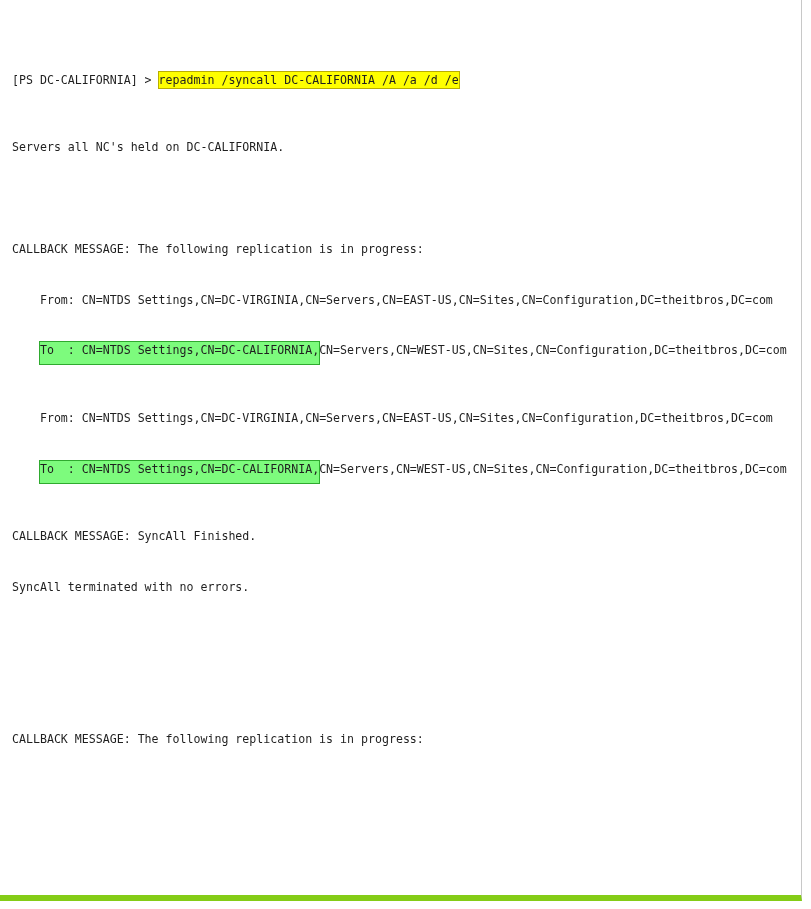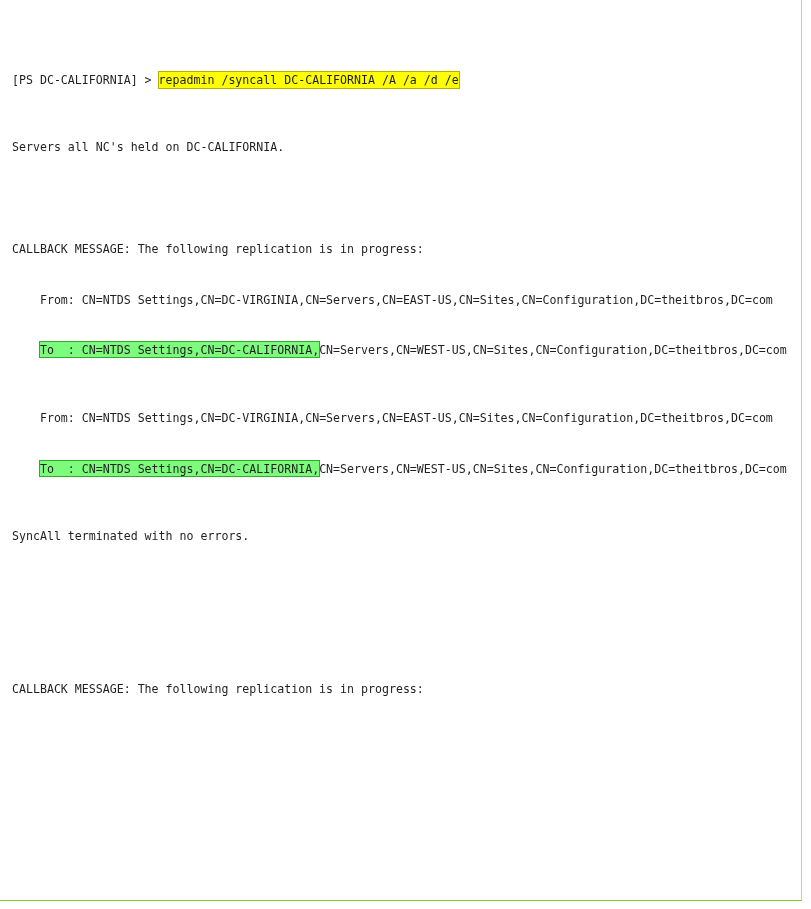--- a/index.html
+++ b/index.html
@@ -13,21 +13,21 @@
     height: 909px;
     font-family: "DejaVu Sans Mono", "Liberation Mono", monospace;
   }
 
   #console-window {
     position: relative;
     box-sizing: border-box;
     width: 802px;
     height: 901px;
     border-right: 1px solid #c8c8c8;
-    border-bottom: 1px solid #84cc16;
+    border-bottom: 6px solid #84cc16;
     background: #ffffff;
     overflow: hidden;
   }
 
   #console-output {
     padding: 4px 0 0 12px;
     font-size: 11.6px;
     line-height: 16.92px;
     color: #1f1f1f;
     white-space: pre;
@@ -49,21 +49,21 @@
   mark.hl-yellow {
     background: #ffff00;
     color: #1f1f1f;
     box-shadow: 0 0 0 1px #b9ae00;
     padding: 1px 0 1px 0;
   }
   mark.hl-green {
     background: #7dfb7d;
     color: #1f1f1f;
     box-shadow: 0 0 0 1px #2faa2f;
-    padding: 1px 0 0 0;
+    padding: 1px 0 7px 0;
   }
 </style>
 </head>
 <body>
 
 <div id="console-window">
   <div id="console-output">
 
     
     <span class="line"><span>[PS DC-CALIFORNIA] &gt; </span><mark class="hl-yellow">repadmin /syncall DC-CALIFORNIA /A /a /d /e</mark></span>
@@ -72,20 +72,21 @@
 
     
 
     <span class="line">CALLBACK MESSAGE: The following replication is in progress:</span>
     <span class="line"><span>    From: </span><span>CN=NTDS Settings,CN=DC-VIRGINIA,CN=Servers,CN=EAST-US,CN=Sites,CN=Configuration,DC=theitbros,DC=com</span></span>
     <span class="line"><span>    </span><mark class="hl-green">To  : CN=NTDS Settings,CN=DC-CALIFORNIA,</mark><span>CN=Servers,CN=WEST-US,CN=Sites,CN=Configuration,DC=theitbros,DC=com</span></span>
 
     <span class="line"><span>    From: </span><span>CN=NTDS Settings,CN=DC-VIRGINIA,CN=Servers,CN=EAST-US,CN=Sites,CN=Configuration,DC=theitbros,DC=com</span></span>
     <span class="line"><span>    </span><mark class="hl-green">To  : CN=NTDS Settings,CN=DC-CALIFORNIA,</mark><span>CN=Servers,CN=WEST-US,CN=Sites,CN=Configuration,DC=theitbros,DC=com</span></span>
 
+    <span class="line">CALLBACK MESSAGE: SyncAll Finished.</span>
     <span class="line">SyncAll terminated with no errors.</span>
     <span class="blank"></span>
 
     
 
     <span class="line">CALLBACK MESSAGE: The following replication is in progress:</span>
     
     
 
     

